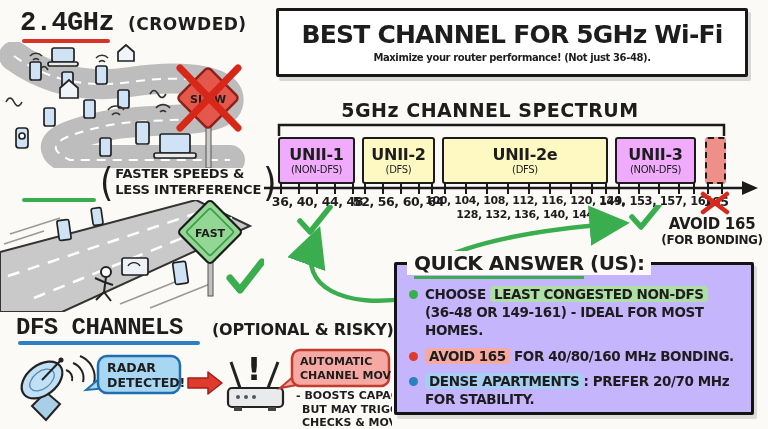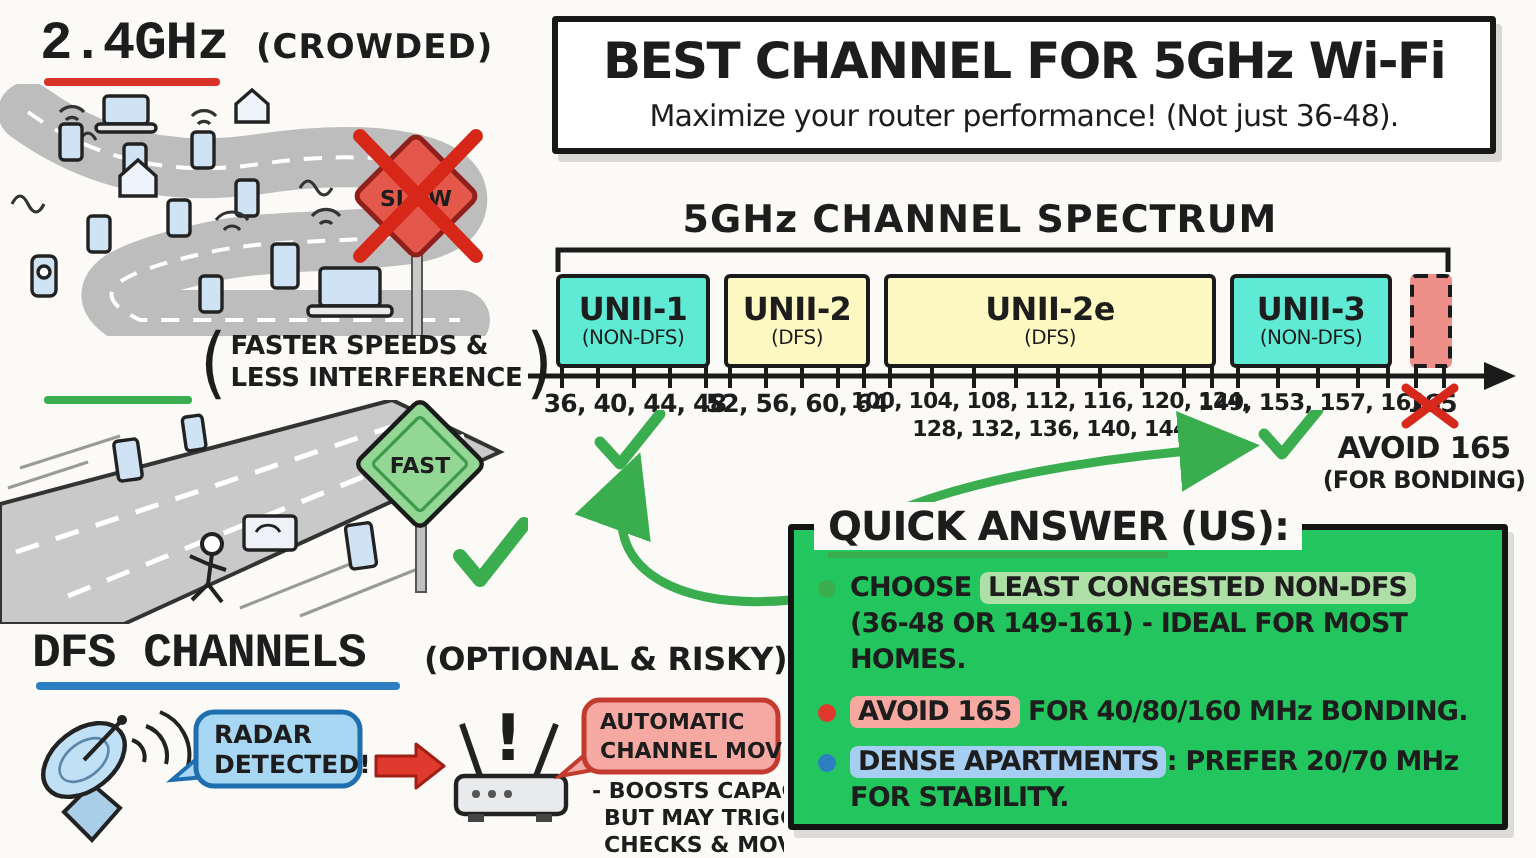--- a/index.html
+++ b/index.html
@@ -30,46 +30,46 @@
   .hdfs-tag { left: 212px; top: 320px; font-size: 16px; font-weight: bold; letter-spacing: -0.2px; }
 
   
   .title-box {
     left: 276px; top: 8px; width: 472px; height: 69px;
     background: #ffffff; border: 3px solid #181818; border-radius: 2px;
     box-shadow: 3px 4px 0 rgba(60,55,50,0.18);
     display: flex; flex-direction: column; align-items: center; justify-content: center;
   }
   .title-box .t1 { font-size: 25px; font-weight: bold; letter-spacing: -0.8px; line-height: 1.05; }
-  .title-box .t2 { font-size: 15px; font-weight: normal; letter-spacing: -0.4px; margin-top: 4px; }
+  .title-box .t2 { font-size: 10px; font-weight: bold; letter-spacing: -0.4px; margin-top: 4px; }
 
   .spec-title { left: 264px; top: 99px; width: 452px; text-align: center;
     font-size: 19px; font-weight: bold; letter-spacing: 0.5px; }
 
   .band { top: 137px; height: 47px; border: 2.5px solid #1b1b1b; border-radius: 3px;
     display: flex; flex-direction: column; align-items: center; justify-content: center;
     line-height: 1.1; }
   .band .bn { font-size: 16px; font-weight: bold; letter-spacing: -0.3px; }
   .band .bt { font-size: 10px; font-weight: normal; letter-spacing: -0.3px; }
-  .bg-green { background: #5eead4; }
+  .bg-green { background: #f0abfc; }
   .bg-yellow{ background: #fef9c3; }
   .band-165 { left: 705px; top: 137px; width: 21px; height: 47px;
     background: #ef8f8a; border: 2.5px dashed #1b1b1b; border-radius: 3px; }
 
   .chan { top: 194px; font-size: 12.5px; font-weight: bold; letter-spacing: -0.4px;
     text-align: center; white-space: nowrap; }
   .chan-sm { font-size: 11px; letter-spacing: -0.4px; }
   .avoid1 { left: 662px; top: 215px; width: 100px; text-align: center;
     font-size: 15px; font-weight: bold; letter-spacing: -0.3px; }
   .avoid2 { left: 655px; top: 233px; width: 114px; text-align: center;
     font-size: 12px; font-weight: bold; letter-spacing: -0.4px; }
 
   
   .qa-box { left: 394px; top: 262px; width: 360px; height: 153px;
-    border: 3px solid #141414; border-radius: 2px; background: #22c55e;
+    border: 3px solid #141414; border-radius: 2px; background: #c4b5fd;
     box-shadow: 3px 4px 0 rgba(60,55,50,0.15); }
   .qa-title { position: absolute; top: -14px; left: 10px; background: #fbfaf7;
     padding: 0 7px; font-size: 20px; font-weight: bold; letter-spacing: -0.5px; }
   .qa-title .ul { border-bottom: 3px solid #3aae4e; padding-bottom: 1px; }
   .qa-list { position: absolute; left: 12px; top: 20px; right: 6px; }
   .qa-row { display: flex; margin-bottom: 7px; }
   .dot { flex: 0 0 9px; width: 9px; height: 9px; border-radius: 50%; margin: 5px 7px 0 0; }
   .dot-g { background: #3aae4e; } .dot-r { background: #e0392e; } .dot-b { background: #2d7fc1; }
   .qa-text { font-size: 13.5px; font-weight: bold; letter-spacing: -0.4px; line-height: 1.35; }
   .hl { padding: 0 4px; border-radius: 4px; }

